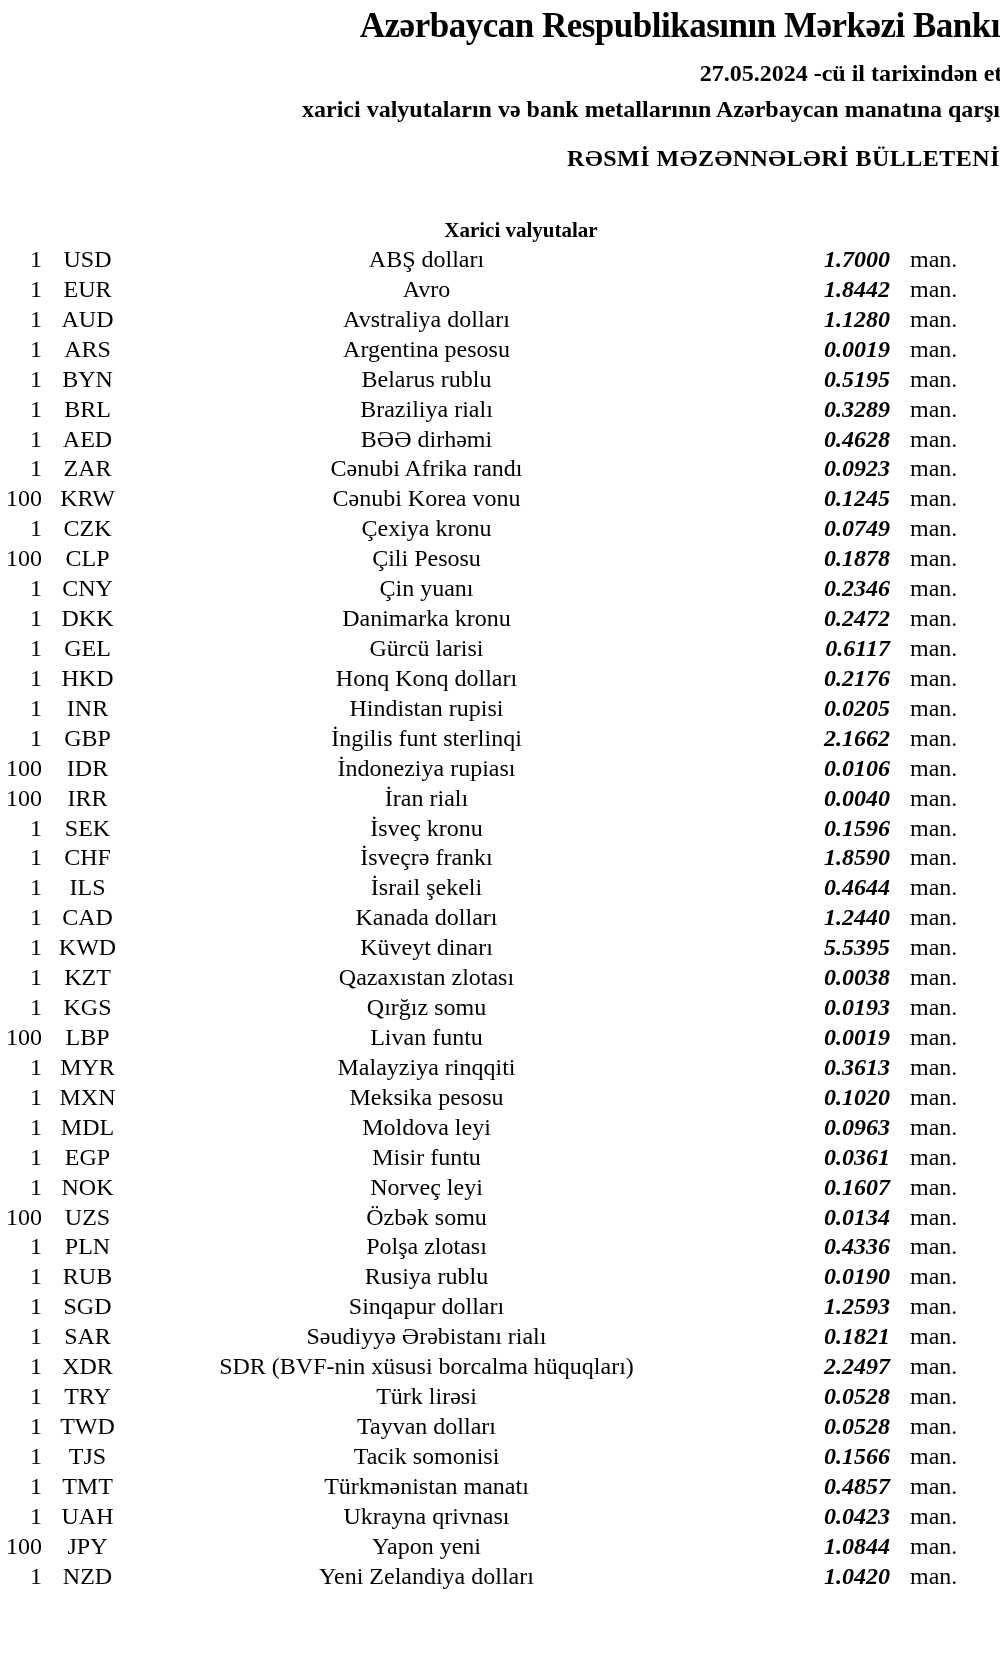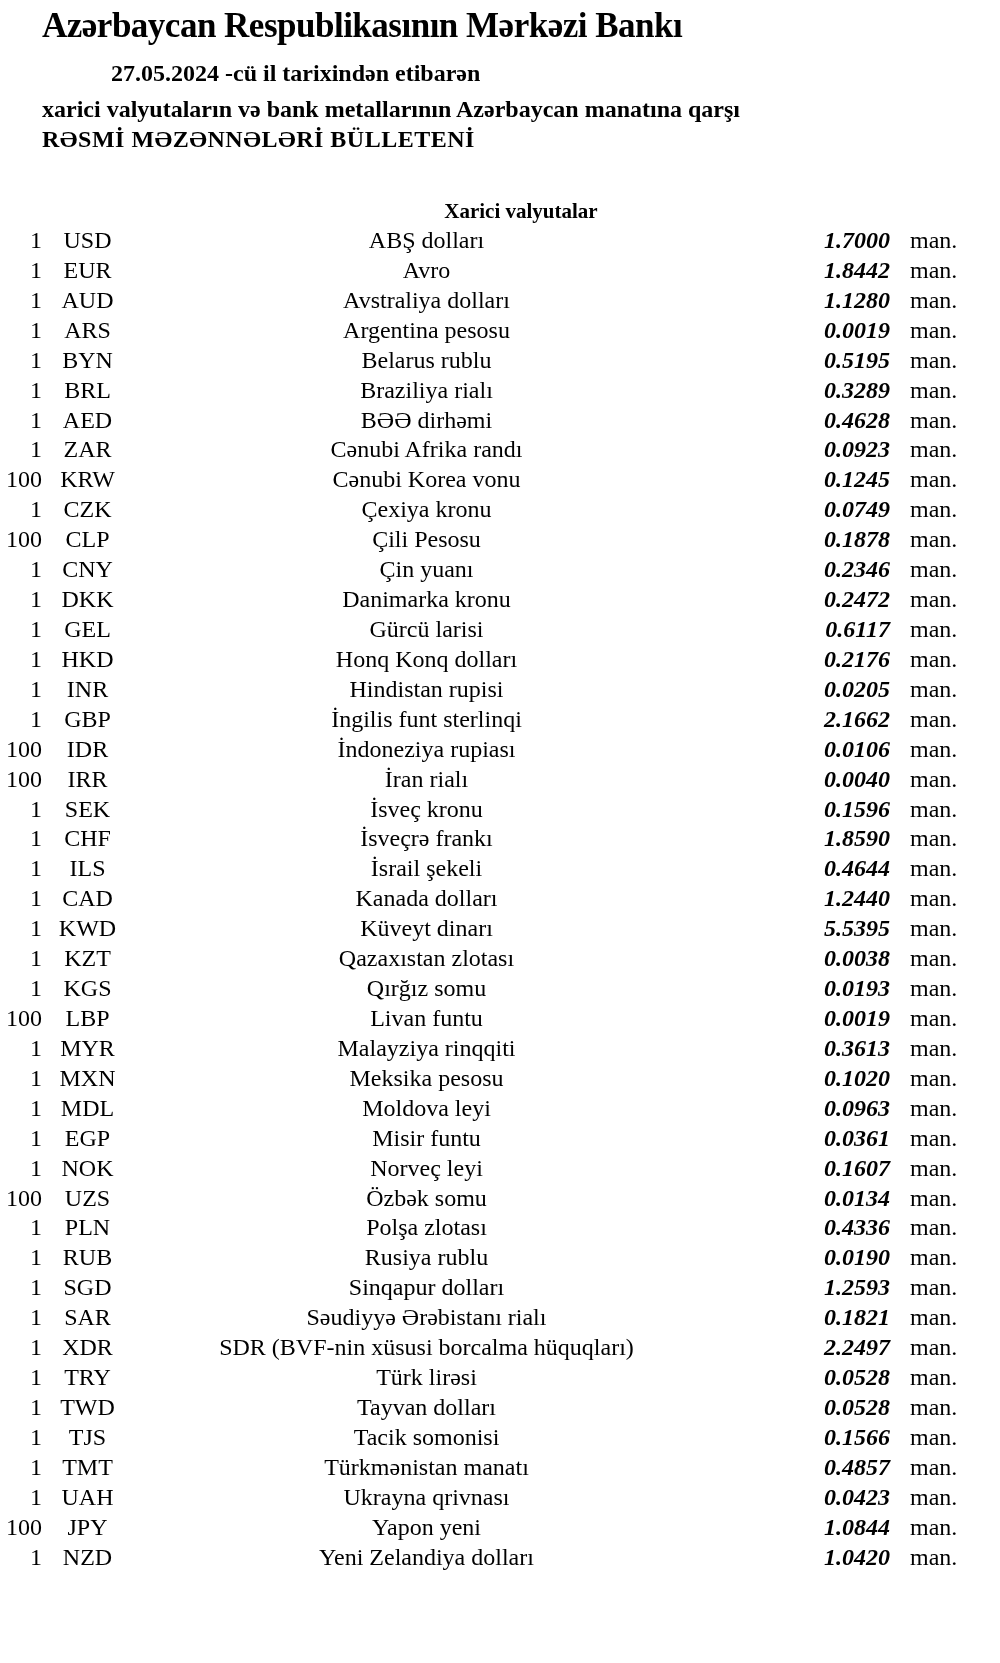--- a/index.html
+++ b/index.html
@@ -11,37 +11,37 @@
   }
   .page {
     position: relative;
     width: 1000px;
     height: 1663px;
     background: #ffffff;
     overflow: hidden;
   }
   .head {
     padding-left: 42px;  
-    text-align: left;
+    text-align: right;
   }
   .title {
     margin: 6px 0 0 0;
     font-size: 35px;
     line-height: 40px;
     font-weight: bold;
     letter-spacing: -0.5px;
   }
   .line {
     font-size: 24px;
     line-height: 30px;
     font-weight: bold;
   }
   .date { margin-top: 12px; position: relative; left: 69px; }
   .sub  { margin-top: 6px; }
-  .bulletin { margin-top: 0; letter-spacing: 0.5px; }
+  .bulletin { margin-top: 19px; letter-spacing: 0.5px; }
   .section-title {
     margin: 42px 0 0 0;
     padding-left: 42px;
     text-align: center;
     font-size: 21px;
     line-height: 30px;
     font-weight: bold;
   }
   .table { margin-top: 0; }
   .row {

